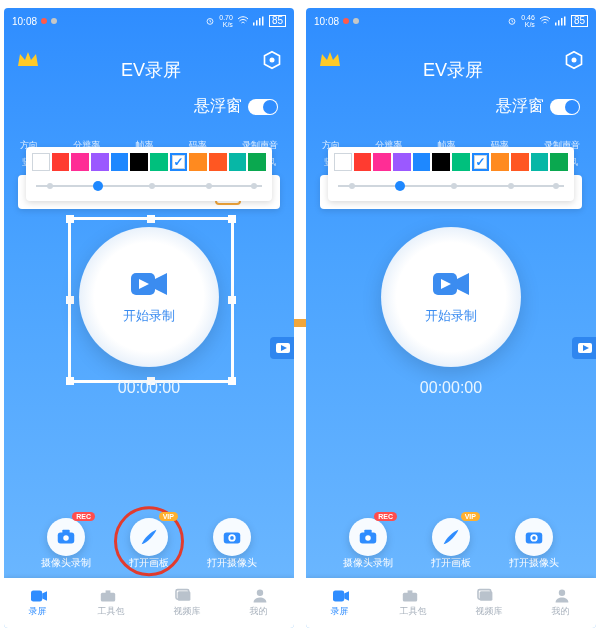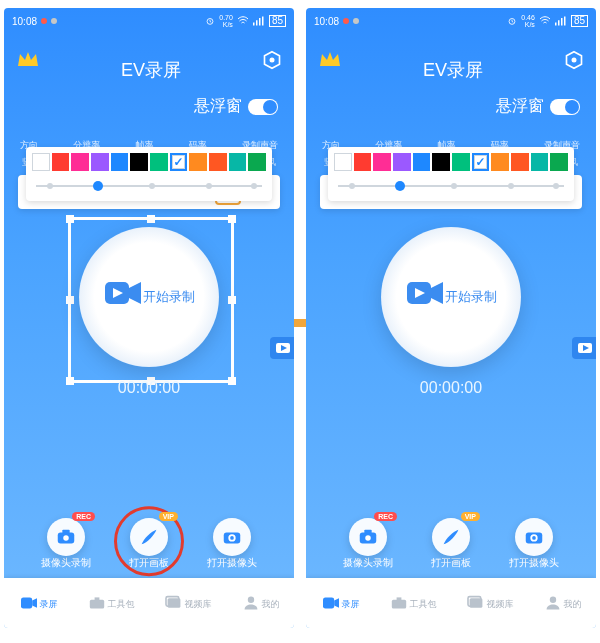--- a/index.html
+++ b/index.html
@@ -49,21 +49,21 @@
   .slider .dot.active{background:#1e88ff;width:10px;height:10px;top:2px;}
 
   
   .toolbar{margin:6px 14px 0 14px;background:#fff;border-radius:4px;display:flex;align-items:center;justify-content:space-around;padding:5px 4px;box-shadow:0 2px 6px rgba(0,0,0,.12);}
   .tbtn{width:24px;height:24px;display:flex;align-items:center;justify-content:center;border-radius:3px;}
   .tbtn svg{display:block;}
   .tbtn.hl{outline:2px solid #f2a63b;outline-offset:-1px;}
 
   
   .center{position:relative;margin-top:18px;height:200px;}
-  .recwrap{position:absolute;left:50%;top:0;transform:translateX(-50%);width:140px;height:140px;border-radius:50%;background:radial-gradient(circle,#fff 0%,#fff 55%,#eaf2fb 70%,rgba(255,255,255,0) 75%);display:flex;flex-direction:row;align-items:center;justify-content:center;box-shadow:0 6px 20px rgba(0,0,0,.15);}
+  .recwrap{position:absolute;left:50%;top:0;transform:translateX(-50%);width:140px;height:140px;border-radius:50%;background:radial-gradient(circle,#fff 0%,#fff 55%,#eaf2fb 70%,rgba(255,255,255,0) 75%);display:flex;flex-direction:column;align-items:center;justify-content:center;box-shadow:0 6px 20px rgba(0,0,0,.15);}
   .recwrap .cam{margin-bottom:4px;}
   .recwrap .lbl{font-size:13px;color:#3b8cf0;}
   .timecode{position:absolute;top:152px;left:0;right:0;text-align:center;color:#eaf6ff;font-size:16px;}
   .selbox{position:absolute;left:64px;top:-10px;width:160px;height:160px;border:3px solid #fff;}
   .selbox .h{position:absolute;width:8px;height:8px;background:#fff;}
   .selbox .h.tl{left:-5px;top:-5px;}.selbox .h.tr{right:-5px;top:-5px;}
   .selbox .h.bl{left:-5px;bottom:-5px;}.selbox .h.br{right:-5px;bottom:-5px;}
   .selbox .h.tm{left:50%;top:-5px;margin-left:-4px;}.selbox .h.bm{left:50%;bottom:-5px;margin-left:-4px;}
   .selbox .h.ml{left:-5px;top:50%;margin-top:-4px;}.selbox .h.mr{right:-5px;top:50%;margin-top:-4px;}
   .pip{position:absolute;right:-2px;top:110px;width:26px;height:22px;background:#2f86ef;border-radius:4px 0 0 4px;display:flex;align-items:center;justify-content:center;}
@@ -73,21 +73,21 @@
   .ab{display:flex;flex-direction:column;align-items:center;position:relative;}
   .ab .circ{width:38px;height:38px;border-radius:50%;background:rgba(255,255,255,.95);display:flex;align-items:center;justify-content:center;position:relative;box-shadow:0 3px 8px rgba(0,0,0,.15);}
   .ab .lab{font-size:10px;color:#fff;}
   .badge{position:absolute;top:-6px;right:-10px;font-size:7px;font-weight:700;color:#fff;padding:1px 4px;border-radius:6px;}
   .badge.rec{background:#ff4d4d;}
   .badge.vip{background:#ffb02e;}
   .ringmark{position:absolute;width:64px;height:64px;border:3px solid #e23b2e;border-radius:50%;left:50%;top:50%;transform:translate(-50%,-54%);pointer-events:none;}
 
   
   .nav{position:absolute;bottom:0;left:0;right:0;height:50px;background:#fff;display:flex;justify-content:space-around;align-items:center;box-shadow:0 -1px 4px rgba(0,0,0,.1);}
-  .ni{display:flex;flex-direction:row;align-items:flex-end;gap:1px;}
+  .ni{display:flex;flex-direction:column;align-items:flex-start;gap:1px;}
   .ni .l{font-size:9px;color:#a9b2bd;}
   .ni.active .l{color:#2f8dff;}
 </style>
 </head>
 <body>
 
 <div class="stage">
 
   <div class="arrow">
     <svg width="60" height="26" viewBox="0 0 60 26">

